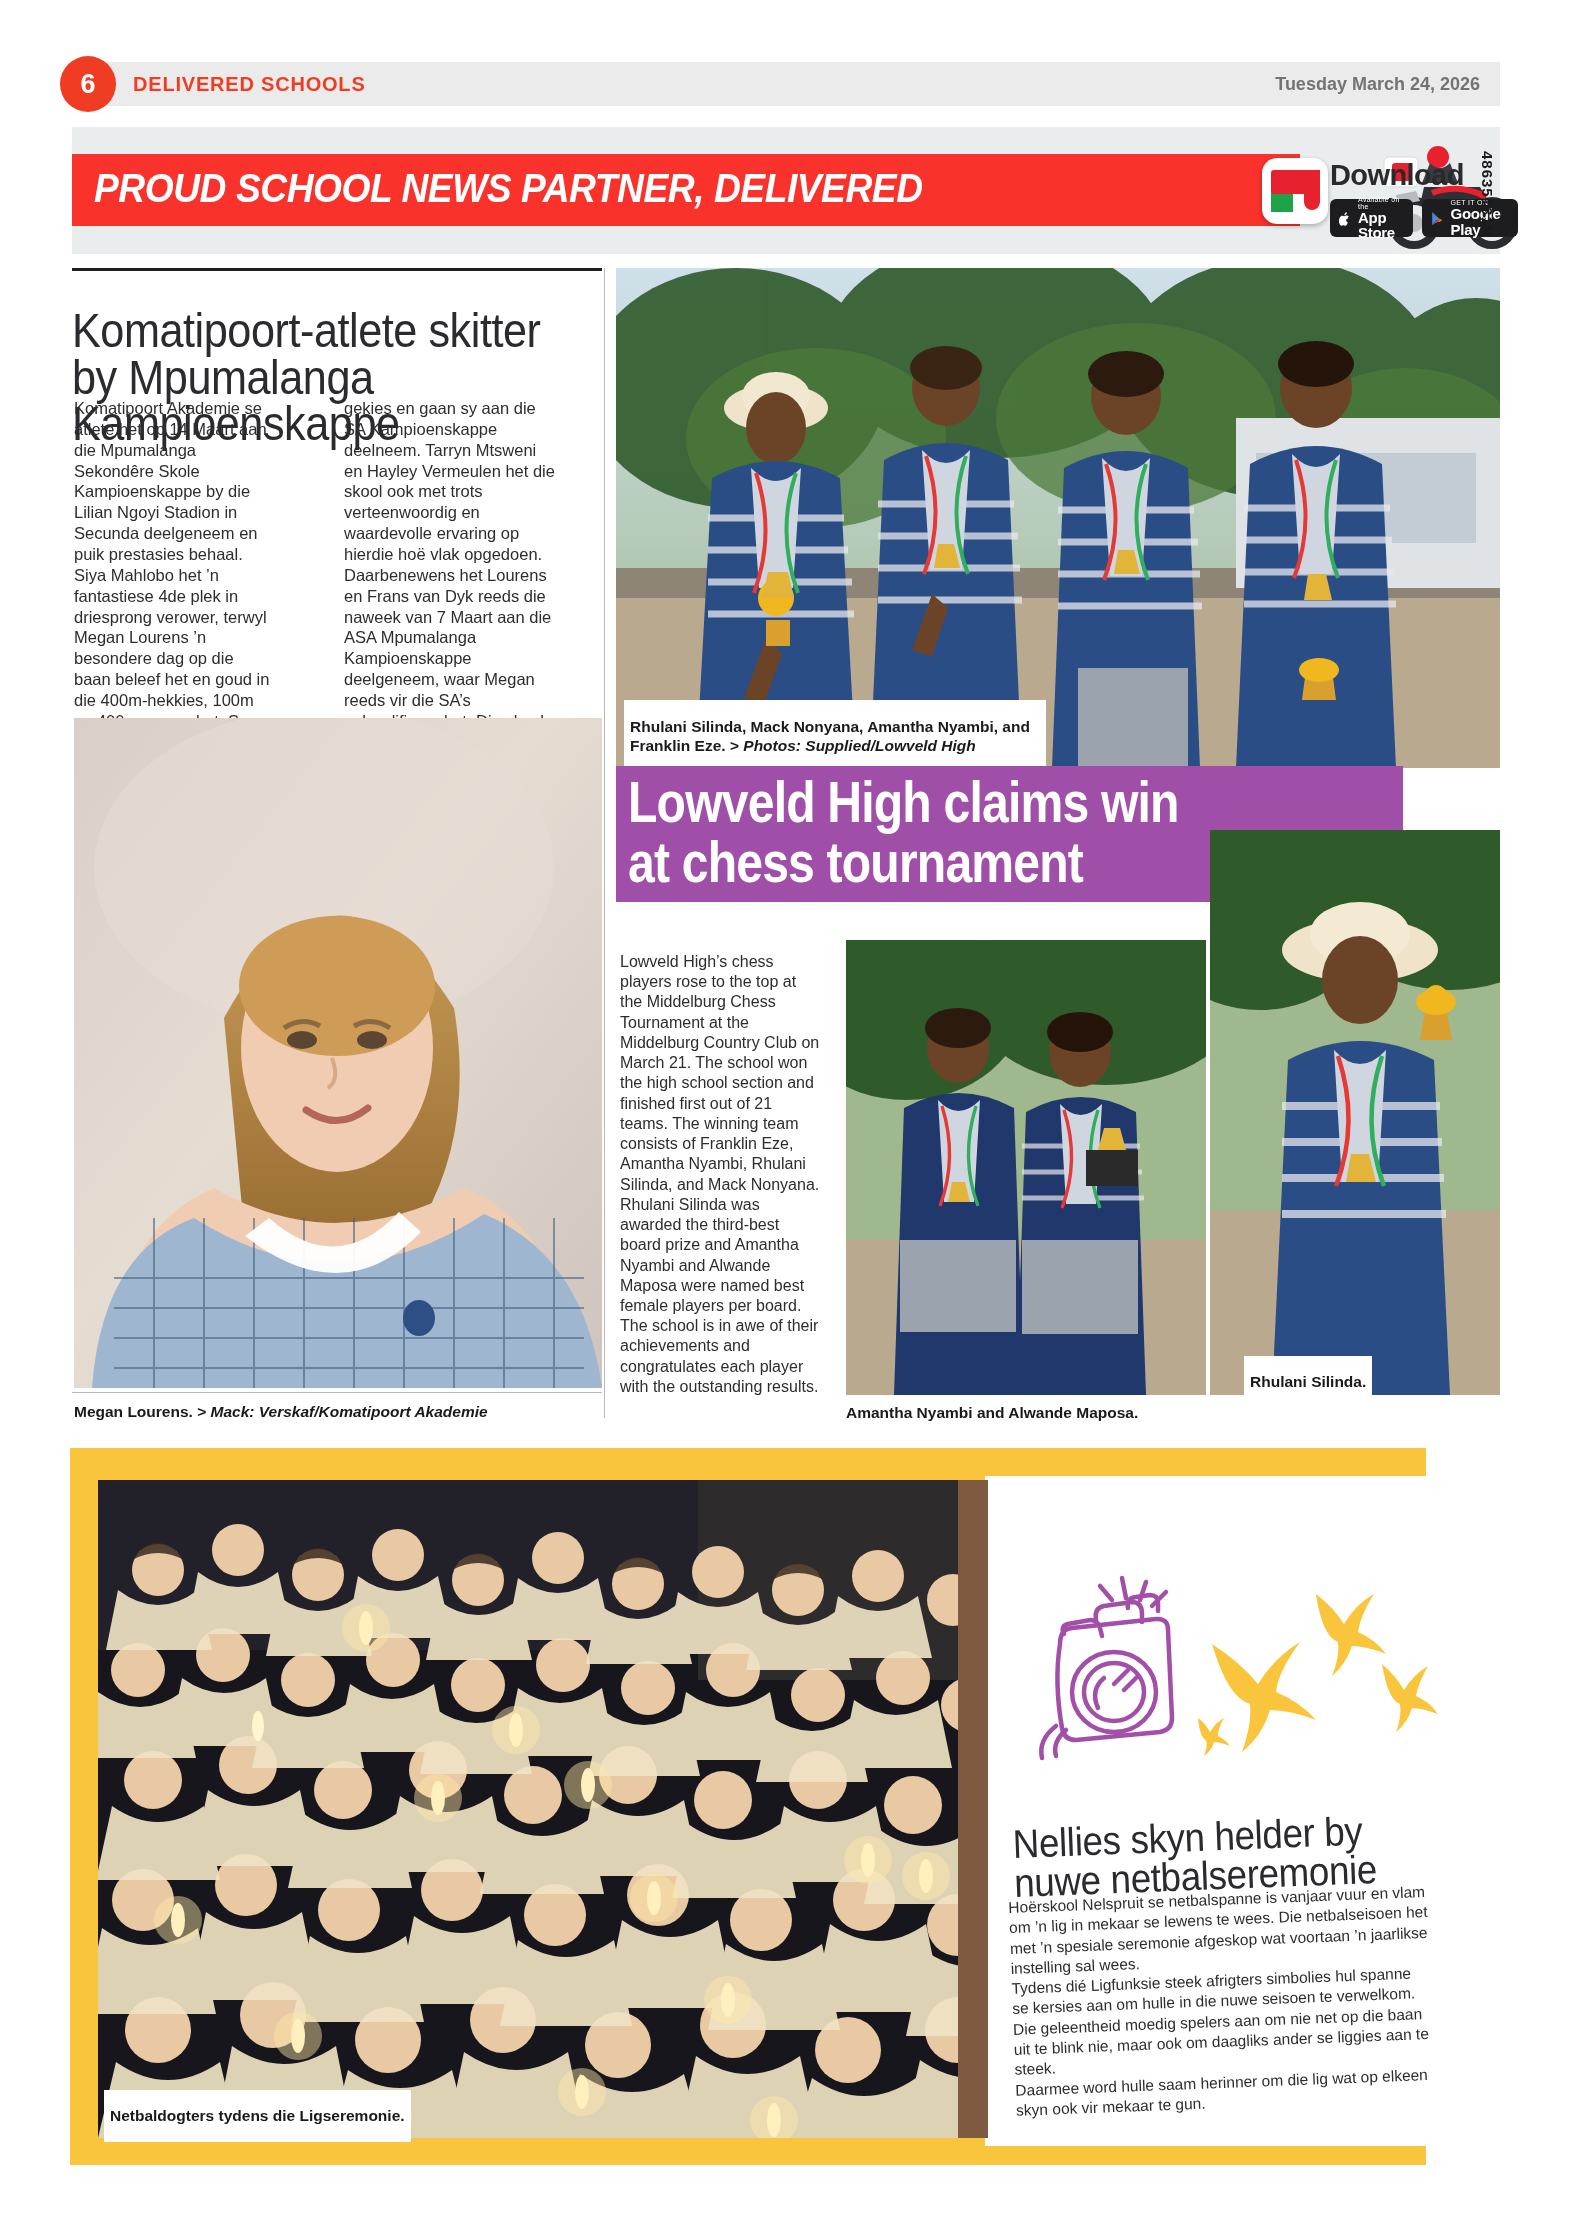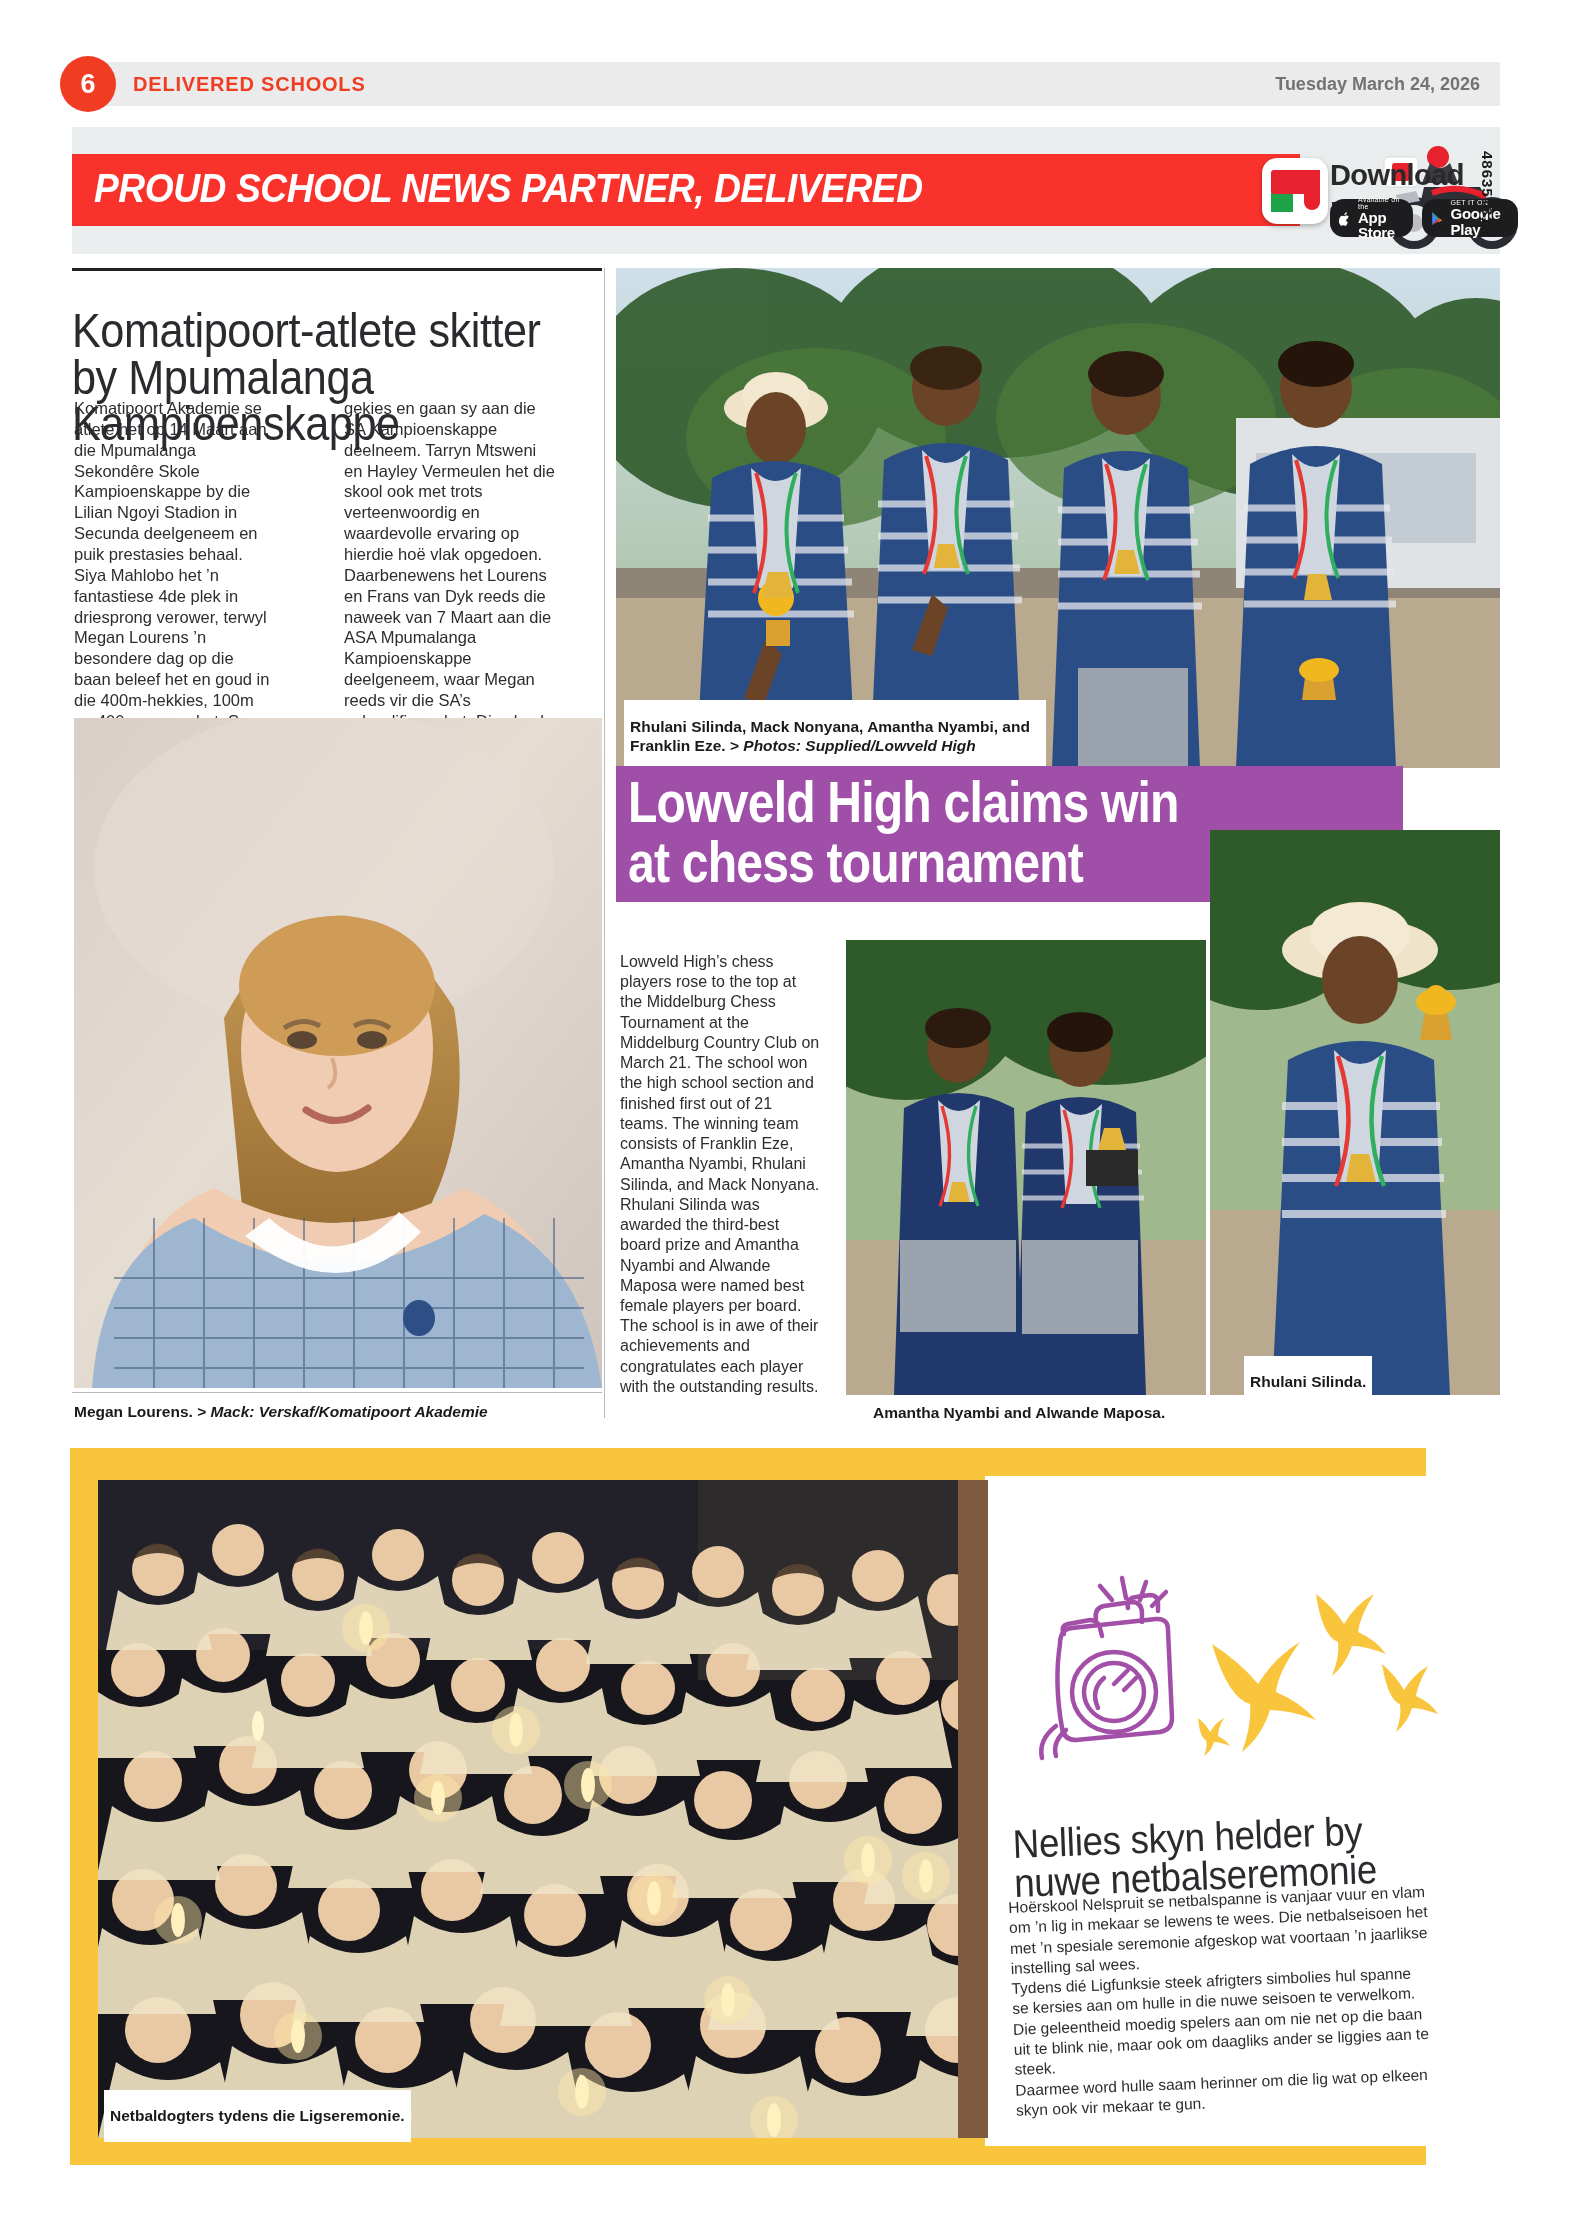--- a/index.html
+++ b/index.html
@@ -25,21 +25,21 @@
           border-radius:15px;box-shadow:0 2px 5px rgba(0,0,0,.28);}
   .logo2u .g{position:absolute;left:9px;bottom:12px;width:22px;height:22px;background:#1fa34a;}
   .logo2u .r{position:absolute;left:9px;top:12px;width:46px;height:24px;background:#e8212e;
              border-radius:3px 12px 3px 3px;}
   .logo2u .u{position:absolute;right:8px;top:12px;width:16px;height:40px;background:#e8212e;
              border-radius:0 0 8px 8px;}
   .scooter{position:absolute;left:1260px;top:16px;width:200px;height:110px;}
   .dl-now{position:absolute;left:1258px;top:32px;font-size:29px;font-weight:bold;color:#2a2a2a;
           letter-spacing:-.6px;}
   .badge-row{position:absolute;left:1258px;top:72px;display:flex;gap:9px;}
-  .store-badge{height:38px;border-radius:14px;background:#1d1d1f;display:flex;align-items:center;
+  .store-badge{height:38px;border-radius:6px;background:#1d1d1f;display:flex;align-items:center;
                padding:0 11px 0 9px;gap:7px;}
   .store-badge .sb-t{display:flex;flex-direction:column;line-height:1.02;}
   .store-badge .sb-small{color:#fff;font-size:7px;letter-spacing:.3px;}
   .store-badge .sb-big{color:#fff;font-size:15px;font-weight:bold;letter-spacing:-.3px;}
   .ad-code{position:absolute;right:4px;top:24px;writing-mode:vertical-rl;font-size:15px;
            font-weight:bold;letter-spacing:1px;color:#1a1a1a;}
 
   
   .rule{position:absolute;background:#231f20;}
   .vrule{position:absolute;background:#b9b9b9;width:1px;}
@@ -309,21 +309,21 @@
         </g>
       <path d="M214 164 q20 22 42 0 l-6 100 h-30z" fill="#cfd6df"></path>
       <path d="M218 170 q16 50 -2 98" stroke="#e53935" stroke-width="3.4" fill="none"></path>
       <path d="M252 170 q-16 50 2 98" stroke="#2fae5e" stroke-width="3.4" fill="none"></path>
       <rect x="240" y="210" width="52" height="36" fill="#2a2a2a"></rect>
       <path d="M252 210 h28 l-6 -22 h-16z" fill="#e3b43a"></path>
       <rect x="176" y="300" width="116" height="94" fill="#9aa3ae"></rect>
     </g>
   </svg>
 </div>
-<div class="cap" style="left:846px;top:1404px;width:400px;margin-left:27px;">Amantha Nyambi and Alwande Maposa.</div>
+<div class="cap" style="left:846px;top:1404px;width:400px;">Amantha Nyambi and Alwande Maposa.</div>
 
 <div class="ph" style="left:1210px;top:830px;width:290px;height:565px;">
   <svg width="290" height="565" viewBox="0 0 290 565" preserveAspectRatio="none">
     <rect width="290" height="565" fill="#9fb88d"></rect>
     <g fill="#2f5a2a">
         <ellipse cx="50" cy="70" rx="120" ry="110"></ellipse>
         <ellipse cx="240" cy="60" rx="130" ry="100"></ellipse>
       </g>
     <rect y="380" width="290" height="185" fill="#b9a98f"></rect>
     <ellipse cx="150" cy="120" rx="78" ry="32" fill="#efe3c9"></ellipse>

